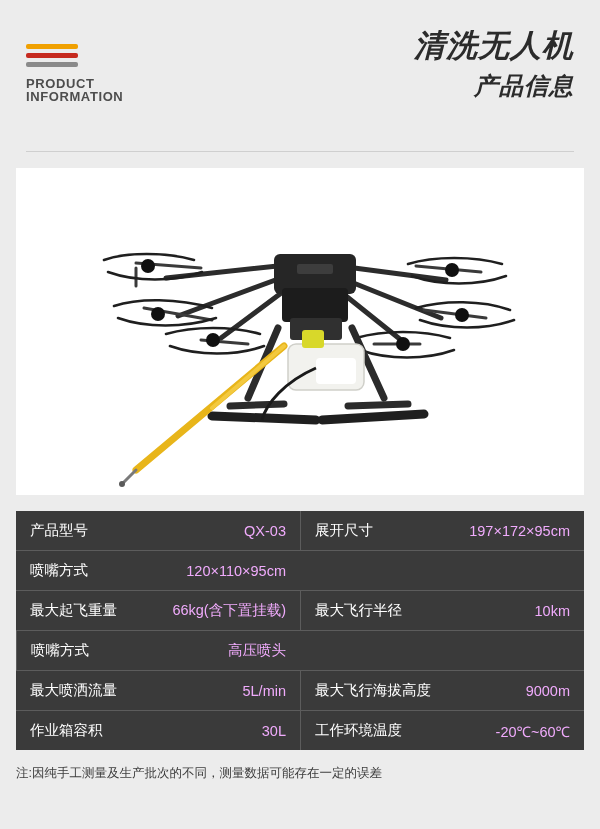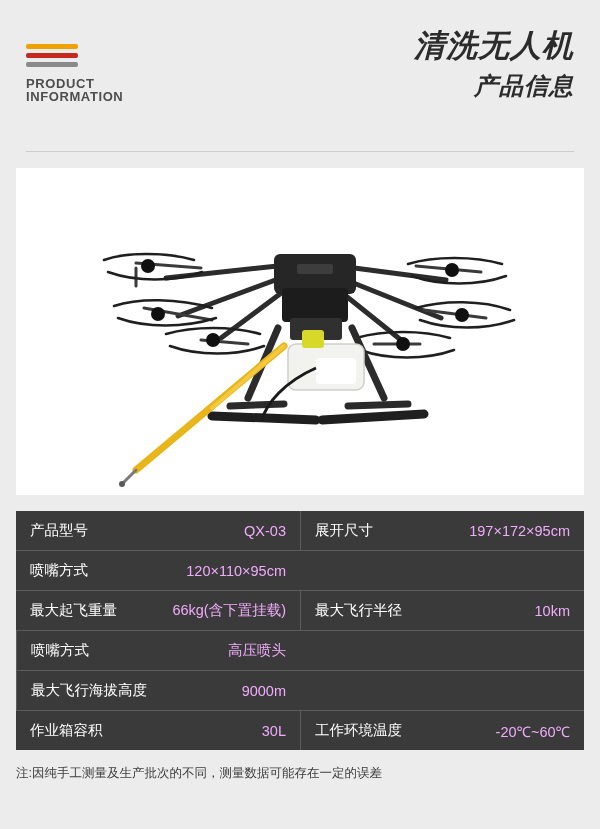--- a/index.html
+++ b/index.html
@@ -273,20 +273,24 @@
     </div>
 
     <div class="spec-row">
       <div class="cell right">
         <span class="k">喷嘴方式</span>
         <span class="v">高压喷头</span>
       </div>
     </div>
 
     <div class="spec-row">
+      <div class="cell left">
+        <span class="k">最大喷洒流量</span>
+        <span class="v">5L/min</span>
+      </div>
       <div class="cell right">
         <span class="k">最大飞行海拔高度</span>
         <span class="v">9000m</span>
       </div>
     </div>
 
     <div class="spec-row">
       <div class="cell left">
         <span class="k">作业箱容积</span>
         <span class="v">30L</span>

